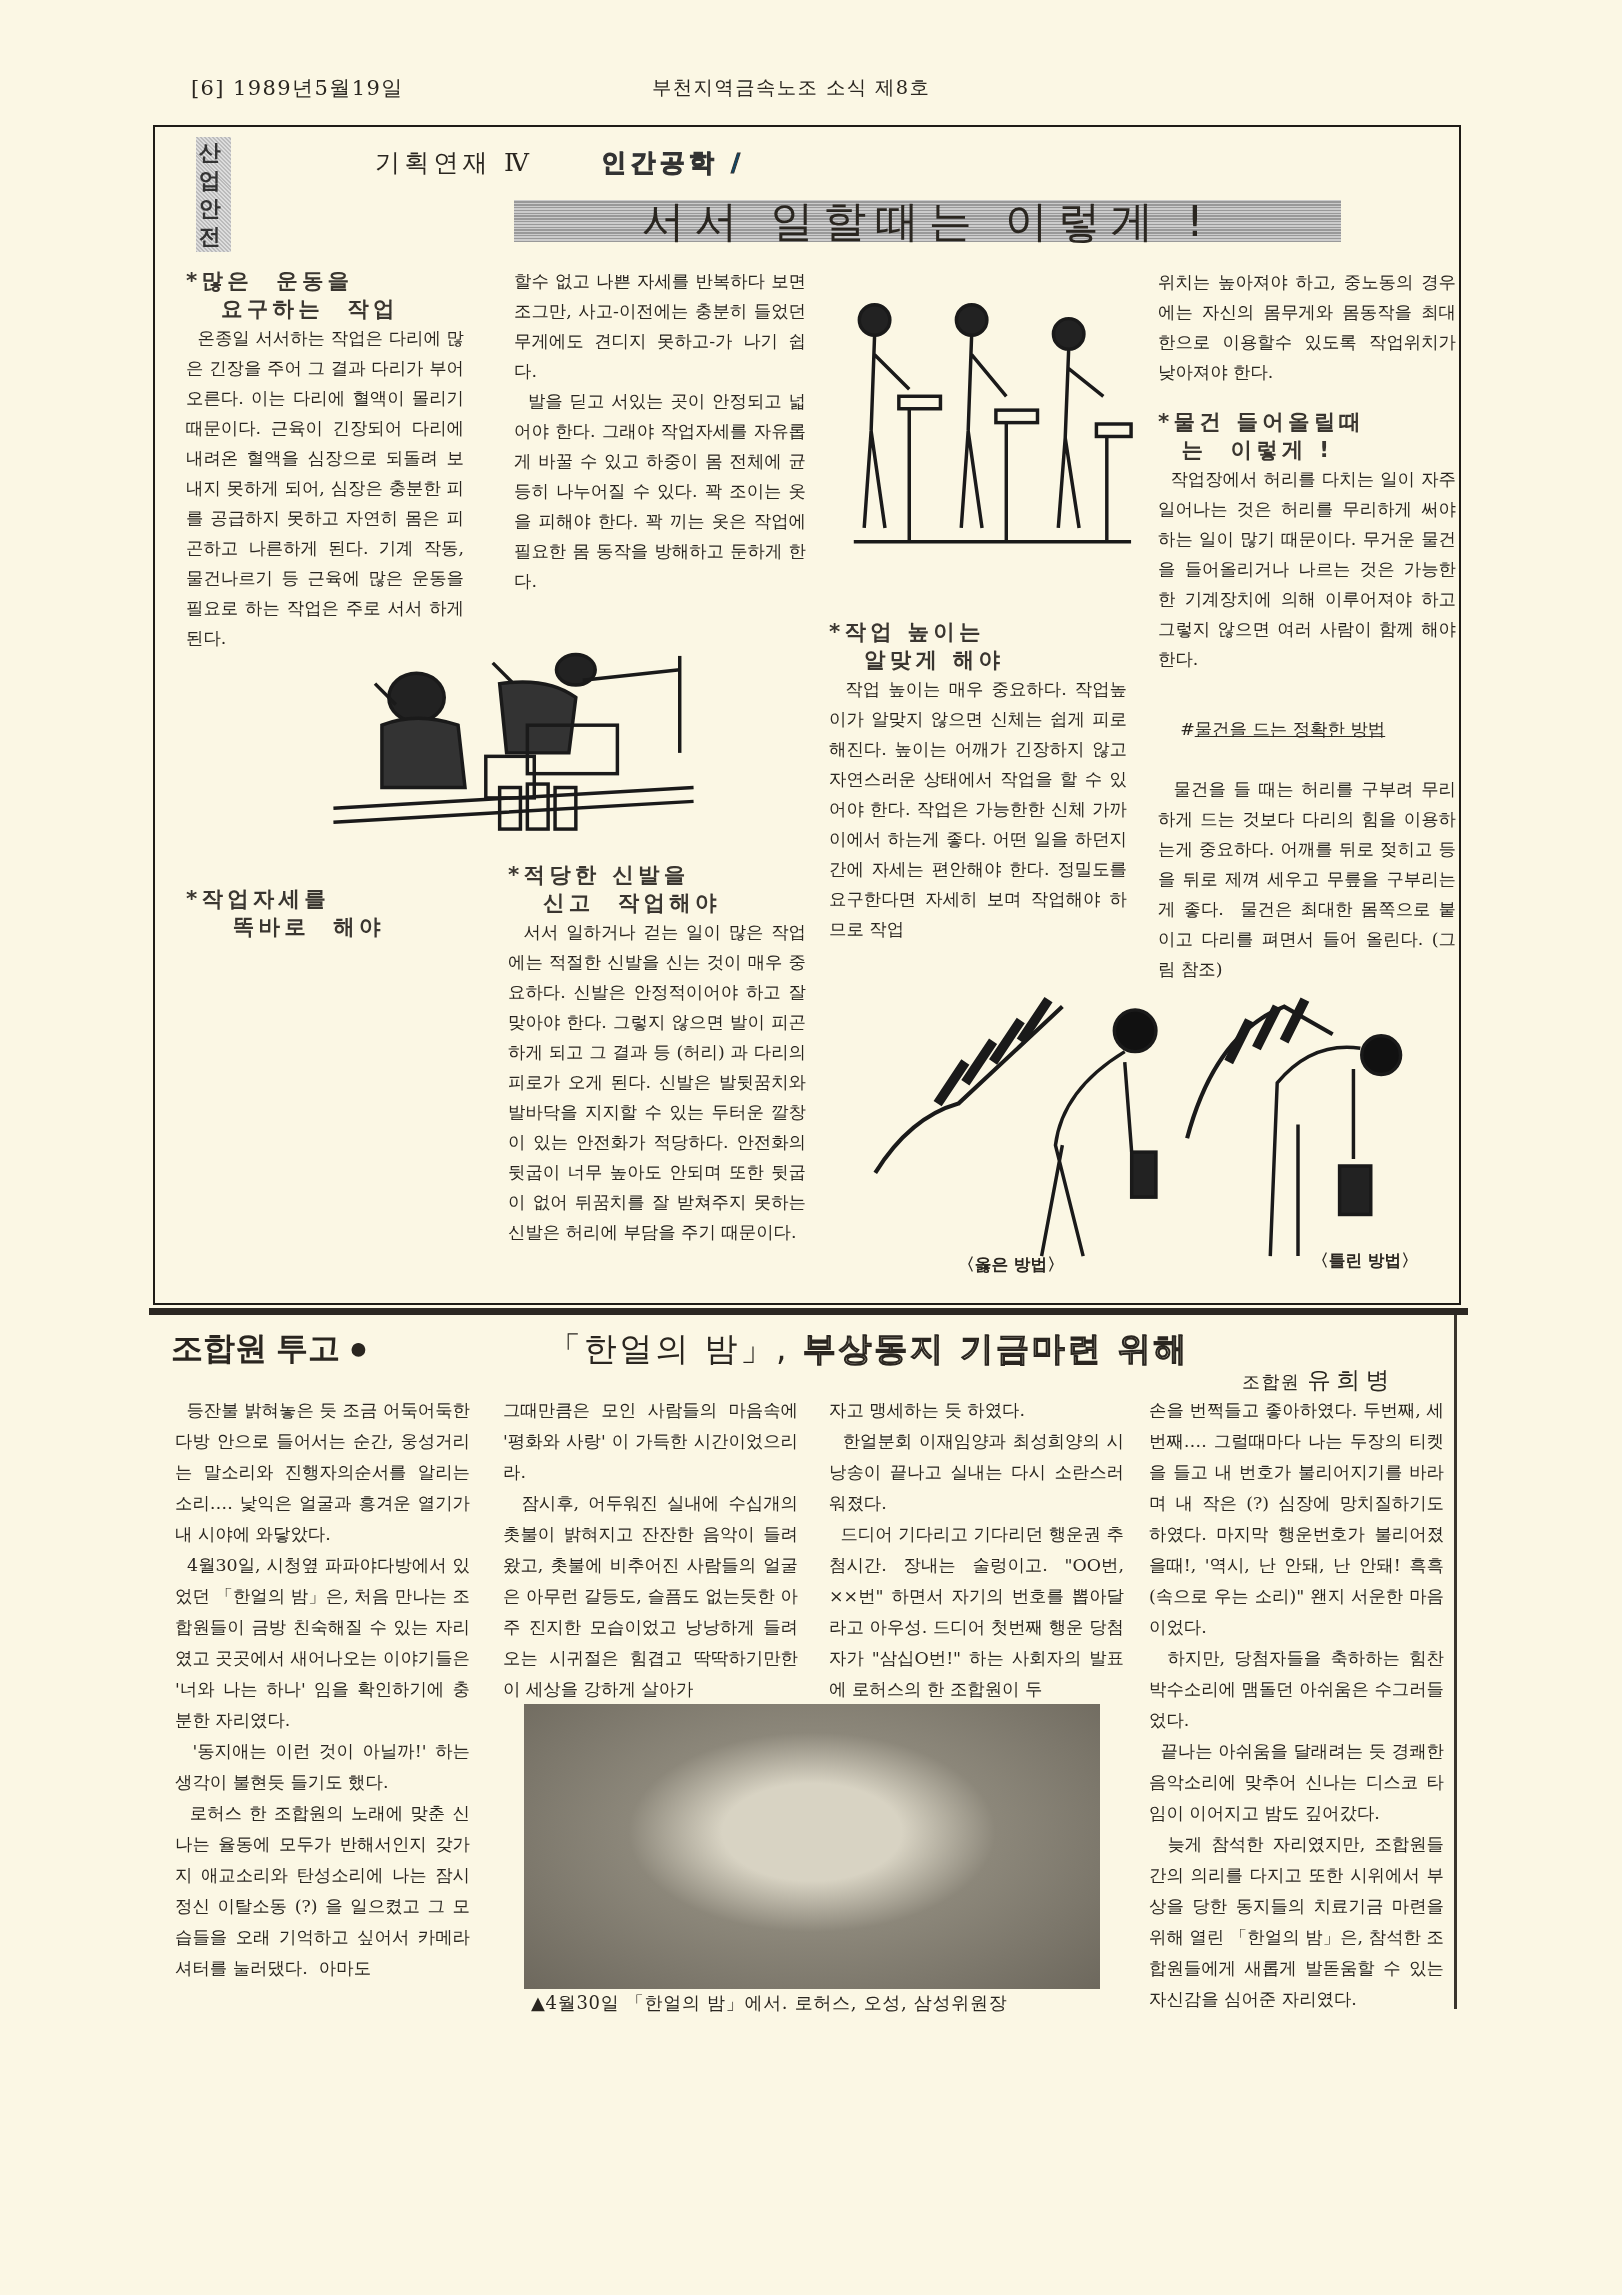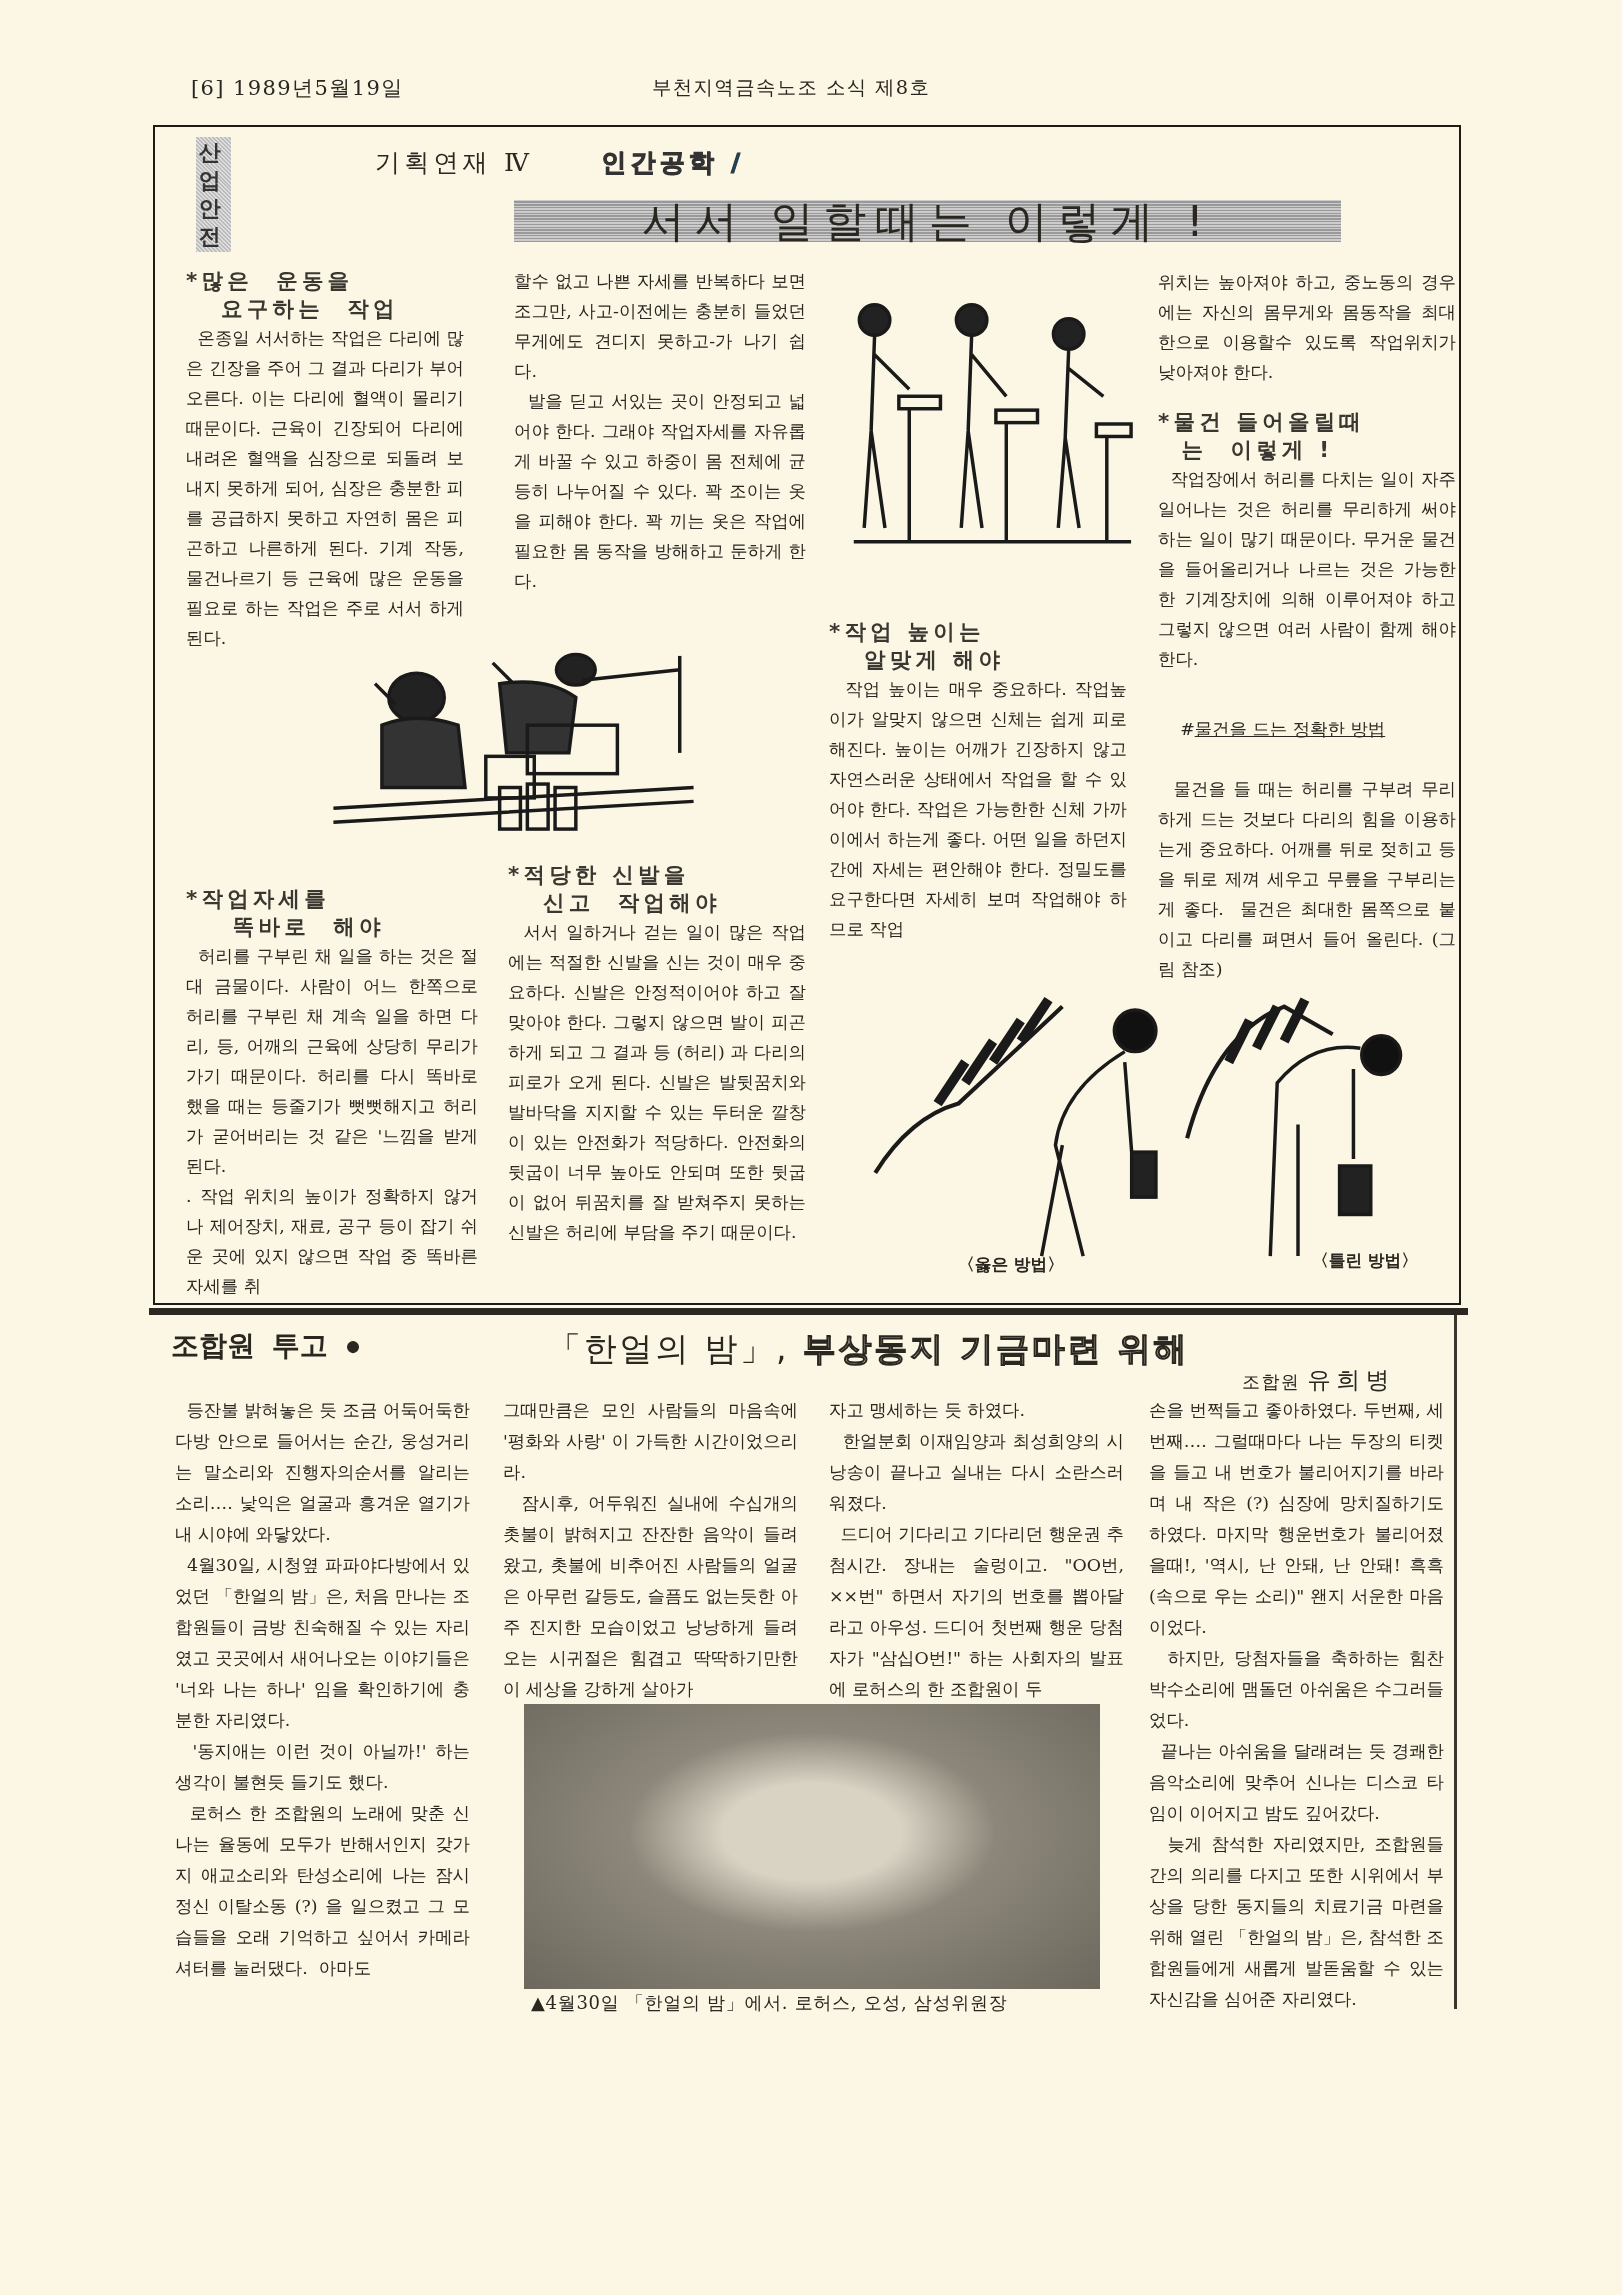--- a/index.html
+++ b/index.html
@@ -33,21 +33,21 @@
   .sub { font-family: "DejaVu Sans", sans-serif; font-weight: bold; font-size: 21.5px; line-height: 28px; letter-spacing: 4.2px; color: #3a3630; white-space: pre-wrap; }
   .underline-head { text-decoration: underline; }
 
   .illus { background: transparent; }
   .fig-stick { stroke: #1a1a1a; stroke-width: 5; fill: none; }
   .cap { font-family: "DejaVu Sans", sans-serif; font-weight: bold; font-size: 16.7px; }
 
   .b-col { font-size: 17.4px; line-height: 31px; text-align: justify; white-space: pre-wrap; }
   .b-title { left: 548px; top: 1327px; font-size: 33px; letter-spacing: 2.8px; font-family: "DejaVu Sans", sans-serif; }
   .b-title .hl { color: #fbf7e4; -webkit-text-stroke: 1px #2a2620; font-weight: bold; }
-  .contrib { left: 171px; top: 1327px; font-size: 28px; font-weight: bold; font-family: Liberation Mono, monospace; }
+  .contrib { left: 171px; top: 1327px; font-size: 32px; font-weight: bold; font-family: Liberation Sans, sans-serif; }
   .byline { left: 1242px; top: 1364px; font-size: 18px; letter-spacing: 1.4px; }
   .byline .name { font-size: 23.6px; letter-spacing: 5.6px; }
   .photo { left: 524px; top: 1704px; width: 576px; height: 285px;
            background: radial-gradient(ellipse at 50% 45%, #d8d3c3 0 22%, #8c877a 45%, #6d685d 100%);
            background-image: radial-gradient(ellipse at 50% 45%, #d8d3c3 0 22%, #8c877a 45%, #6d685d 100%), repeating-linear-gradient(45deg, rgba(0,0,0,0.1) 0 1.4px, transparent 1.4px 2.8px); }
   .photo-cap { left: 531px; top: 1991px; font-size: 18px; letter-spacing: 0.7px; }
 </style>
 </head>
 <body>
 
@@ -128,22 +128,20 @@
   <div style="height:9.7px"></div>
   <div class="col">
     <span>#</span><span class="underline-head">물건을 드는 정확한 방법</span>
   </div>
   <div class="col">  물건을 들 때는 허리를 구부려 무리하게 드는 것보다 다리의 힘을 이용하는게 중요하다. 어깨를 뒤로 젖히고 등을 뒤로 제껴 세우고 무릎을 구부리는게 좋다.  물건은 최대한 몸쪽으로 붙이고 다리를 펴면서 들어 올린다. (그림 참조)</div>
 </div>
 
 <div class="abs" style="left:186px; top:885px; width:292px;">
   <div class="sub">*작업자세를
     똑바로  해야</div>
-  <div class="col">  허리를 구부린 채 일을 하는 것은 절대 금물이다. 사람이 어느 한쪽으로 허리를 구부린 채 계속 일을 하면 다리, 등, 어깨의 근육에 상당히 무리가 가기 때문이다. 허리를 다시 똑바로 했을 때는 등줄기가 뻣뻣해지고 허리가 굳어버리는 것 같은 '느낌을 받게 된다.
-. 작업 위치의 높이가 정확하지 않거나 제어장치, 재료, 공구 등이 잡기 쉬운 곳에 있지 않으면 작업 중 똑바른 자세를 취</div>
 </div>
 
 <div class="abs" style="left:508px; top:861px; width:298px;">
   <div class="sub">*적당한 신발을
    신고  작업해야</div>
   <div class="col">  서서 일하거나 걷는 일이 많은 작업에는 적절한 신발을 신는 것이 매우 중요하다. 신발은 안정적이어야 하고 잘맞아야 한다. 그렇지 않으면 발이 피곤하게 되고 그 결과 등 (허리) 과 다리의 피로가 오게 된다. 신발은 발뒷꿈치와 발바닥을 지지할 수 있는 두터운 깔창이 있는 안전화가 적당하다. 안전화의 뒷굽이 너무 높아도 안되며 또한 뒷굽이 없어 뒤꿈치를 잘 받쳐주지 못하는 신발은 허리에 부담을 주기 때문이다.</div>
 </div>
 
 <svg class="abs illus" style="left:854px; top:965px;" width="590" height="298" viewBox="0 0 850 430">
   <g class="fig-stick">

